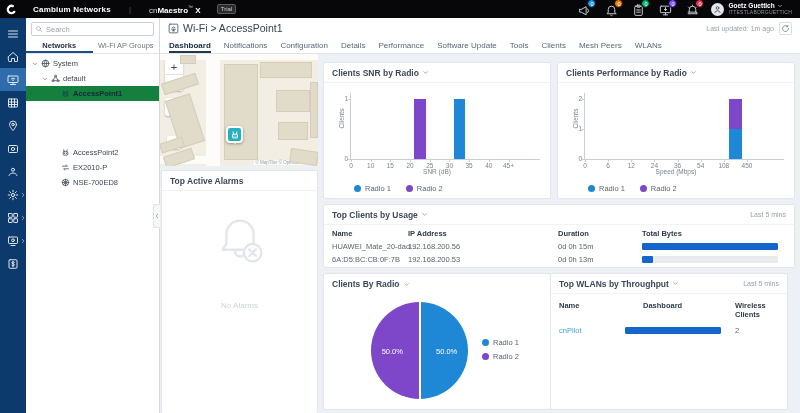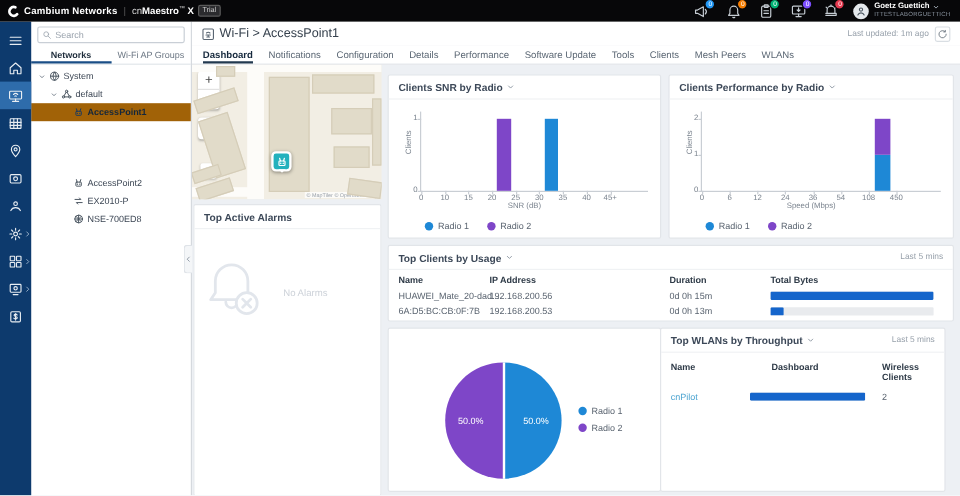--- a/index.html
+++ b/index.html
@@ -1,21 +1,21 @@
 <!DOCTYPE html>
 <html><head>
 <meta charset="utf-8">
 <style>
   * { box-sizing: border-box; margin:0; padding:0; }
   html,body { width:800px; height:413px; overflow:hidden; font-family:"Liberation Sans", sans-serif; }
   .screen { position:relative; width:800px; height:413px; background:#edf0f4; overflow:hidden; }
 
   
   .topbar { position:absolute; top:0; left:0; right:0; height:18px; background:#070709; display:flex; align-items:center; justify-content:space-between; padding:0 8px 0 6px; z-index:30; }
-  .brand { display:flex; align-items:center; gap:3px; color:#fff; font-size:8px; }
+  .brand { display:flex; align-items:center; gap:16px; color:#fff; font-size:8px; }
   .brand-name { font-weight:700; letter-spacing:.2px; }
   .brand-sep { color:#5a5a5a; margin:0 2px; font-size:8px; }
   .product { color:#d8d8d8; }
   .product b { color:#fff; }
   .product sup { font-size:5px; }
   .trial-badge { border:1px solid #5a5a5a; background:#2b2b2e; color:#cfcfcf; font-size:6px; padding:0 3px; border-radius:2px; height:10px; line-height:8px; display:inline-flex; align-items:center; }
   .top-right { display:flex; align-items:center; gap:12px; }
   .notifs { display:flex; gap:14px; align-items:center; }
   .nicon { position:relative; width:13px; height:13px; cursor:pointer; }
   .nbadge { position:absolute; top:-4px; right:-5px; min-width:9px; height:9px; border-radius:5px; font-size:5.5px; line-height:8px; color:#fff; text-align:center; padding:0 1px; border:1px solid #070709; }
@@ -34,21 +34,21 @@
   
   .tree { position:absolute; top:18px; left:26px; width:134px; bottom:0; background:#fff; border-right:1px solid #d5d9de; z-index:10; }
   .search { margin:4px 5px 2px; height:14px; border:1px solid #c9cfd6; border-radius:2px; display:flex; align-items:center; padding:0 3px; gap:3px; background:#fff; }
   .search input { border:0; outline:0; width:100%; font-size:7.5px; color:#333; font-family:inherit; background:transparent; }
   .search input::placeholder { color:#9aa3ad; }
   .ttabs { display:flex; border-bottom:1px solid #e2e6ea; height:16px; margin-top:2px; }
   .ttab { flex:1; text-align:center; font-size:7.5px; color:#6b7683; line-height:16px; cursor:pointer; white-space:nowrap; }
   .ttab.active { color:#1d2b3a; font-weight:700; box-shadow:inset 0 -2px 0 #1a4e86; }
   .titems { padding-top:2px; }
   .titem { display:flex; align-items:center; gap:3px; height:15px; font-size:7.5px; color:#3c4654; cursor:pointer; white-space:nowrap; }
-  .titem.selected { background:#a16207; font-weight:700; color:#14273c; }
+  .titem.selected { background:#15803d; font-weight:700; color:#14273c; }
   .tree-collapse { position:absolute; right:-1px; top:186px; width:7px; height:24px; background:#f4f6f8; border:1px solid #dfe3e8; border-right:0; border-radius:3px 0 0 3px; display:flex; align-items:center; justify-content:center; cursor:pointer; z-index:12; }
 
   
   .main { position:absolute; top:18px; left:160px; right:0; bottom:0; }
   .crumbbar { position:absolute; top:0; left:0; right:0; height:20px; background:#fff; display:flex; align-items:center; justify-content:space-between; padding:0 8px; }
   .crumb { display:flex; align-items:flex-end; gap:4px; font-size:10.5px; color:#37424e; font-weight:500; }
   .lastupd { display:flex; align-items:center; gap:5px; font-size:7px; color:#98a1ab; }
   .refresh-btn { width:13px; height:13px; border:1px solid #d9dee3; border-radius:2px; display:flex; align-items:center; justify-content:center; background:#fff; cursor:pointer; }
   .tabbar { position:absolute; top:20px; left:0; right:0; height:16px; background:#fff; border-bottom:1px solid #dfe3e8; display:flex; align-items:flex-end; padding:0 9px; gap:13px; }
   .mtab { font-size:8px; color:#5a6673; padding-bottom:3px; cursor:pointer; white-space:nowrap; }
@@ -76,21 +76,21 @@
   .range { font-size:7px; color:#98a1ab; white-space:nowrap; }
   .ddi { display:flex; align-items:center; cursor:pointer; }
 
   .card-alarms  { left:1px;   top:116px; width:157px; bottom:0; border-bottom:0; }
   .card-snr     { left:163px; top:8px;   width:228px; height:137px; }
   .card-perf    { left:397px; top:8px;   width:238px; height:137px; }
   .card-usage   { left:163px; top:150px; width:472px; height:64px; }
   .card-pie     { left:163px; top:219px; width:228px; height:137px; }
   .card-wlan    { left:390px; top:219px; width:238px; height:137px; }
 
-  .alarm-empty { position:absolute; left:0; right:0; top:40px; display:flex; flex-direction:row; align-items:center; gap:12px; }
+  .alarm-empty { position:absolute; left:0; right:0; top:40px; display:flex; flex-direction:column; align-items:center; gap:24px; }
   .noalarms { font-size:8px; color:#cdd2d9; }
 
   
   .plot { position:absolute; left:26px; right:10px; top:30px; bottom:38px; border-left:1px solid #c9ced4; border-bottom:1px solid #c9ced4; }
   .ytick { position:absolute; left:-15px; width:12px; text-align:right; font-size:6.5px; color:#7a838e; }
   .ytm { position:absolute; left:-3px; width:3px; height:1px; background:#c9ced4; }
   .xtick { position:absolute; width:18px; text-align:center; font-size:6.5px; color:#7a838e; }
   .xtm { position:absolute; width:1px; height:3px; background:#c9ced4; }
   .bar { position:absolute; }
   .ylab { position:absolute; left:-3px; top:52px; transform:rotate(-90deg); font-size:6.5px; color:#7a838e; width:40px; text-align:center; }
@@ -598,20 +598,30 @@
             <span class="td" style="left: 8px; top: 30px;">6A:D5:BC:CB:0F:7B</span>
             <span class="td" style="left: 84px; top: 30px;">192.168.200.53</span>
             <span class="td" style="left: 234px; top: 30px;">0d 0h 13m</span>
             <div class="bartrack" style="left: 318px; top: 31px; width: 136px;">
               <div class="barfill" style="width: 8%; background: rgb(21, 101, 203);"></div>
             </div>
           </div>
       </div>
 
       <div class="card card-pie">
+        <div class="card-head" style="border-bottom:0">
+          <div class="card-title">
+              <span>Clients By Radio</span>
+              <span class="ddi">
+                <svg width="7" height="7" viewBox="0 0 24 24" fill="none" stroke="#8a94a0" stroke-width="2.6" stroke-linecap="round" stroke-linejoin="round">
+                  <path d="M6 9l6 6 6-6"></path>
+                </svg>
+              </span>
+            </div>
+        </div>
         <div class="pie" id="pieChart" style="background: conic-gradient(rgb(30, 136, 214) 0%, rgb(30, 136, 214) 50%, rgb(126, 70, 200) 50%, rgb(126, 70, 200) 100%);">
             <div class="pie-div"></div>
             <span class="pielbl" style="left: 78%; top: 50%;">50.0%</span>
             <span class="pielbl" style="left: 22%; top: 50%;">50.0%</span>
           </div>
         <div class="legend-v" id="pieLegend">
             <div class="litem">
               <span class="ldot" style="background: rgb(30, 136, 214);"></span>
               <span>Radio 1</span>
             </div>

